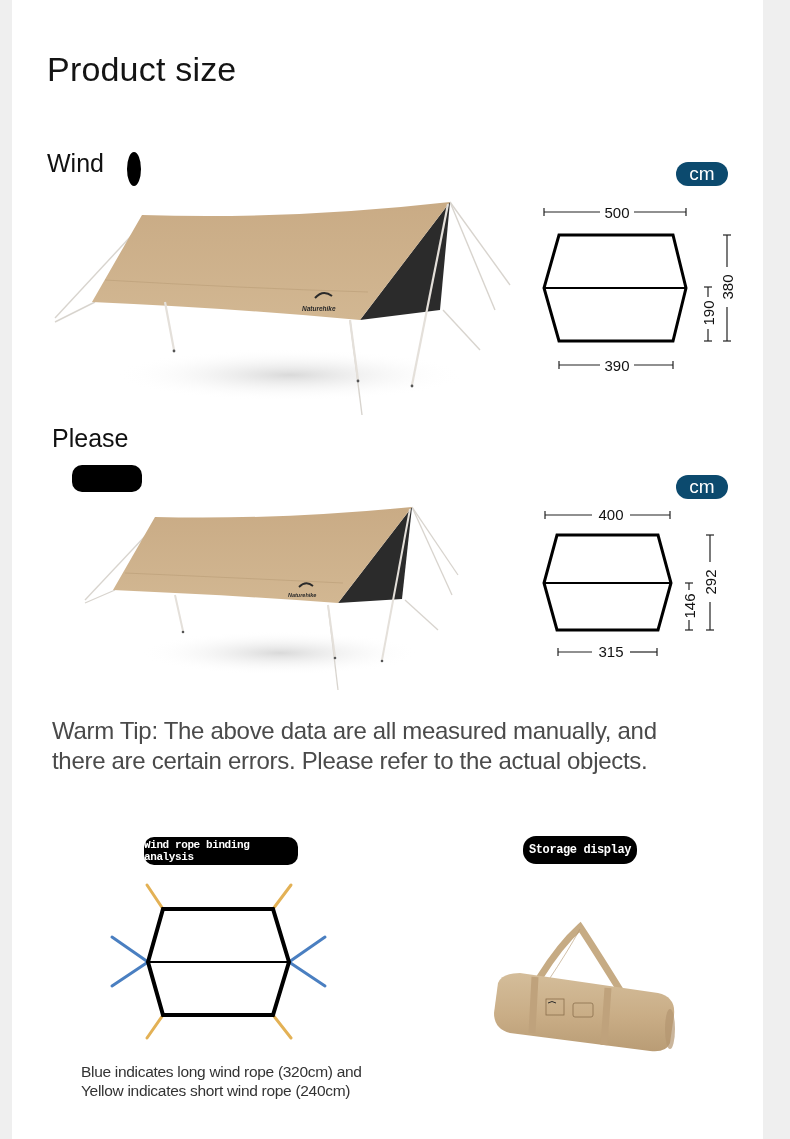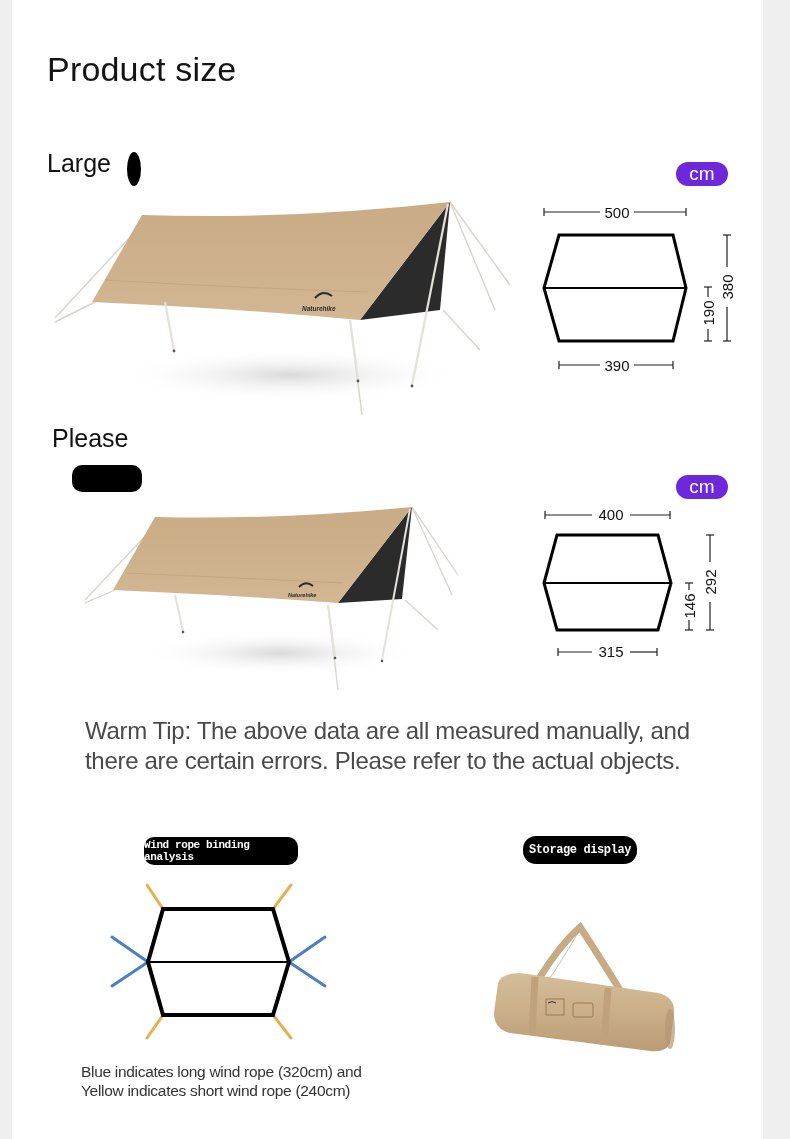--- a/index.html
+++ b/index.html
@@ -26,30 +26,29 @@
       font-size: 25px; font-weight: 400; color: #111;
     }
     .redact-blob {
       background: #000; border-radius: 50%;
       filter: blur(0.6px);
     }
     .redact-pill {
       background: #000; border-radius: 10px;
     }
     .unit-badge {
-      background: #6d28d9; color: #fff;
+      background: #0c4a6e; color: #fff;
       border-radius: 13px;
       font-size: 19px; font-weight: 400;
       display: flex; align-items: center; justify-content: center;
     }
     .warm-tip {
       left: 52px; top: 716px; width: 680px;
       font-size: 24px; line-height: 30px; color: #4a4a4a;
       letter-spacing: -0.3px;
-      margin-left: 33px;
     }
     .section-pill {
       background: #000; color: #fff;
       border-radius: 10px;
       font-weight: 700;
       display: flex; align-items: center; justify-content: center;
       letter-spacing: -0.4px;
       font-family: Liberation Mono, monospace;
     }
     .legend-text {
@@ -59,21 +58,21 @@
     }
     svg text { font-family: "Liberation Sans", "DejaVu Sans", sans-serif; }
   </style>
 </head>
 <body>
 
 <div class="panel"></div>
 
 <div class="abs page-title">Product size</div>
 
-<div class="abs size-label" style="left:47px; top:149px;">Large</div>
+<div class="abs size-label" style="left:47px; top:149px;">Wind</div>
 <div class="abs redact-blob" style="left:127px; top:152px; width:14px; height:34px;"></div>
 
 <div class="abs unit-badge" style="left:676px; top:162px; width:52px; height:24px;">cm</div>
 
 <svg class="abs" style="left:40px; top:190px;" width="480" height="230" viewBox="0 0 480 230">
   <defs>
     <radialGradient id="shadowL" cx="50%" cy="50%" r="50%">
       <stop offset="0%" stop-color="#d9d9d9"></stop>
       <stop offset="100%" stop-color="#ffffff" stop-opacity="0"></stop>
     </radialGradient>

